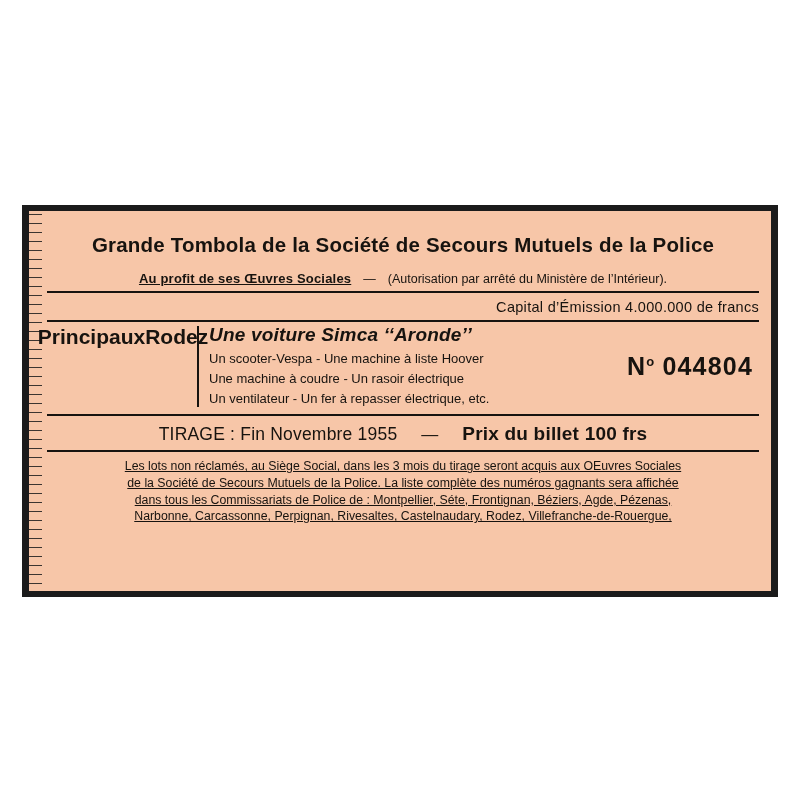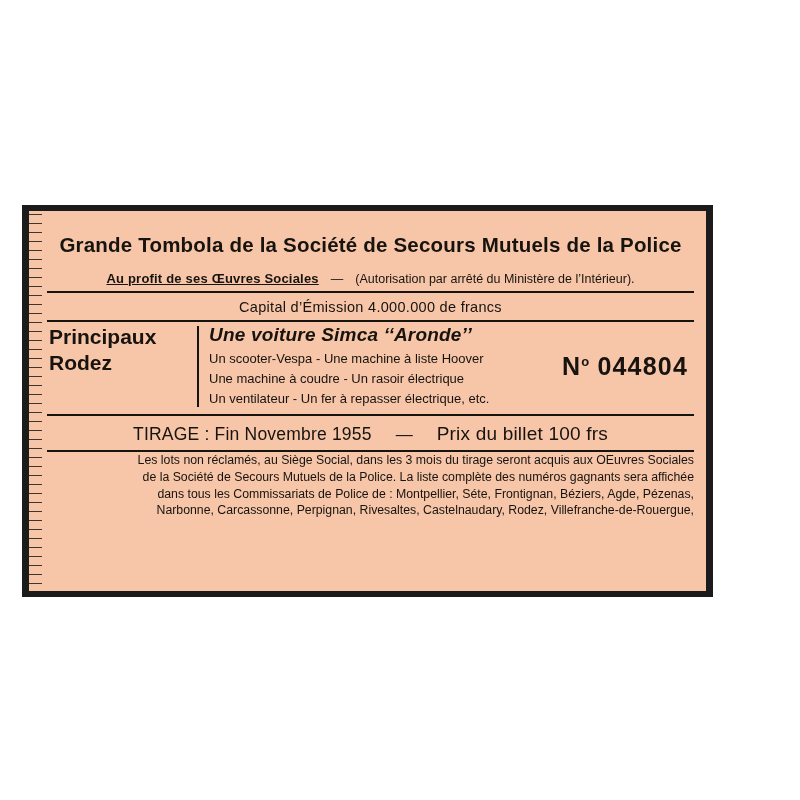--- a/index.html
+++ b/index.html
@@ -17,21 +17,21 @@
     position: relative;
     width: 800px;
     height: 800px;
     background: #ffffff;
   }
   
   #ticket {
     position: absolute;
     left: 22px;
     top: 205px;
-    width: 691px;
+    width: 756px;
     height: 392px;
     background: #f7c6a8;
     box-sizing: border-box;
     border-left: 7px solid #1b1b1b;
     border-right: 7px solid #1b1b1b;
     border-top: 6px solid #1b1b1b;
     border-bottom: 6px solid #1b1b1b;
     overflow: hidden;
   }
   
@@ -87,39 +87,40 @@
   .subtitle-paren {
     font-size: 12.5px;
   }
   .rule {
     height: 2px;
     background: #17130f;
     margin: 5px 0 0 0;
   }
 
   .capital {
-    text-align: center;
+    text-align: right;
     font-size: 14.5px;
     letter-spacing: .3px;
     margin-top: 6px;
     margin-bottom: 5px;
     white-space: nowrap;
   }
 
   
   .mid {
     display: flex;
     align-items: stretch;
     margin-top: 2px;
   }
   .lots-label {
     width: 150px;
     flex: 0 0 150px;
     display: flex;
-    flex-direction: column;
+    flex-direction: row;
+    justify-content: center;
     font-size: 21px;
     font-weight: bold;
     line-height: 1.25;
     padding-left: 2px;
     box-sizing: border-box;
   }
   .vrule {
     width: 2px;
     background: #17130f;
     margin: 2px 10px 2px 0;
@@ -168,27 +169,29 @@
     display: flex;
     align-items: baseline;
     justify-content: center;
     gap: 24px;
     margin-top: 7px;
     margin-bottom: 4px;
     white-space: nowrap;
   }
   .draw-left { font-size: 17.5px; letter-spacing: .2px; }
   .dash { font-size: 17px; }
-  .draw-right { font-size: 19px; font-weight: normal; letter-spacing: .2px; }
+  .draw-right { font-size: 19px; font-weight: bold; letter-spacing: .2px; }
 
   .fine {
     font-size: 12.3px;
     line-height: 1.35;
-    text-align: right;
+    margin-top: 6px;
+    text-align: center;
     letter-spacing: 0px;
+    text-decoration: underline;
   }
   .fine p { margin: 0; }
 </style>
 </head>
 <body>
 
 <div id="stage">
 
   <div id="ticket">
     <div class="perf left"></div>

